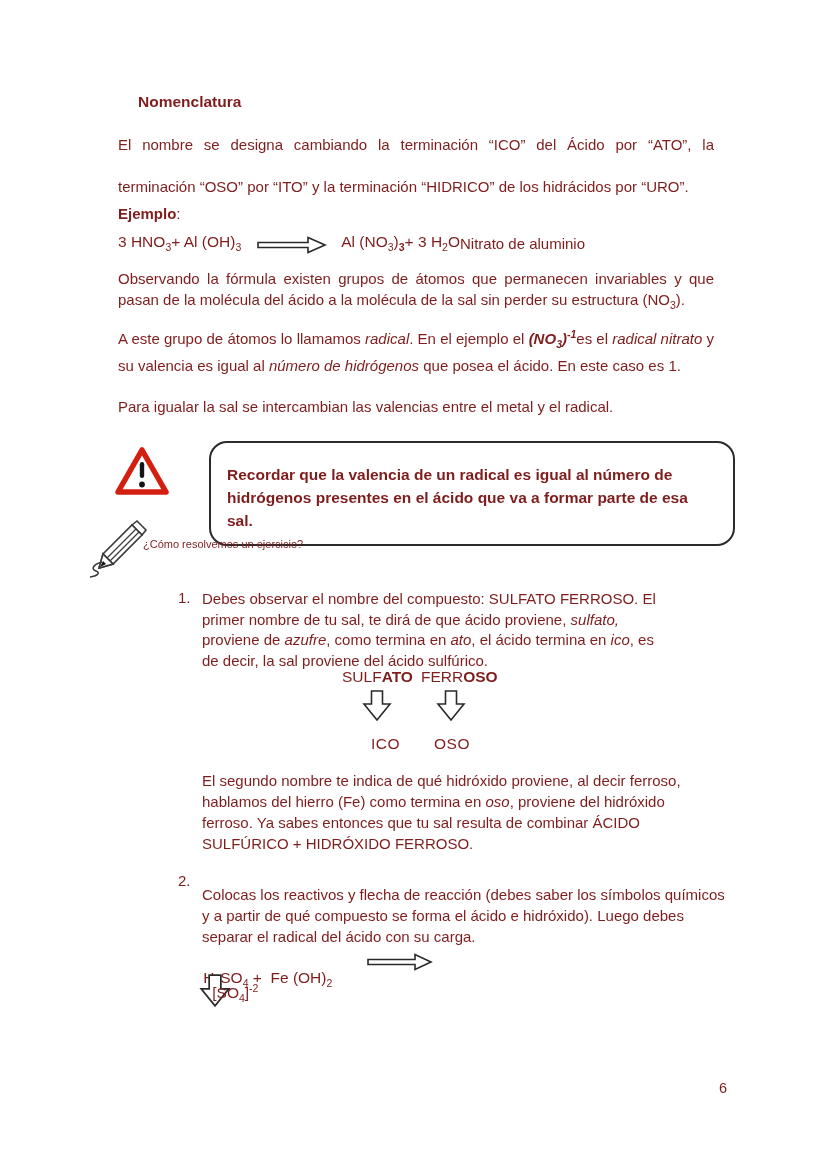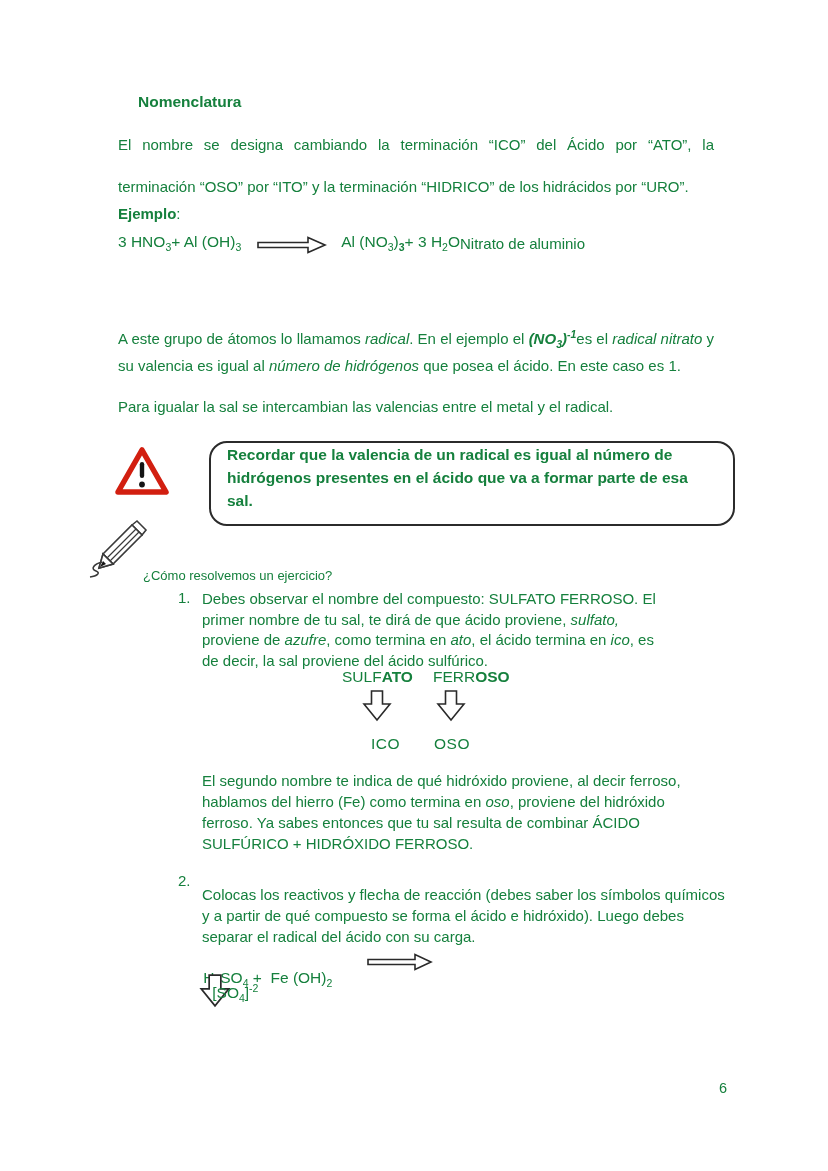--- a/index.html
+++ b/index.html
@@ -2,52 +2,52 @@
 <html lang="es"><head>
 <meta charset="utf-8">
 <style>
   html,body{margin:0;padding:0;}
   body{background:#ffffff;}
   .page{
     position:relative;
     width:828px;height:1171px;
     background:#ffffff;
     font-family:"Liberation Sans", sans-serif;
-    color:#15803d;
+    color:#7f1d1d;
     font-size:15px;
     overflow:hidden;
   }
   .abs{position:absolute;}
   .b{font-weight:bold;text-align:center;}
   .i{font-style:italic;}
   .bi{font-weight:bold;font-style:italic;}
   .sub{font-size:10.5px;vertical-align:-4px;}
   .sup{font-size:10.5px;vertical-align:6px;}
   .bsub{font-size:10.5px;vertical-align:-4px;font-weight:bold;}
   .bisub{font-size:10.5px;vertical-align:-4px;font-weight:bold;font-style:italic;}
   .bisup{font-size:10.5px;vertical-align:6px;font-weight:bold;font-style:italic;}
   .heading{font-weight:bold;font-size:15.5px;}
   .para{width:596px;text-align:justify;line-height:21px;}
   .para.double{line-height:42px;}
   .flow-row{display:flex;align-items:center;}
   .warnbox{
     width:490px;
     border:2px solid #2b2b2b;
     border-radius:18px;
-    padding:0 16px 12px 16px;
+    padding:20px 16px 12px 16px;
     font-weight:bold;
     font-size:15.5px;
     line-height:23px;
   }
   .list-num{font-size:15px;}
   .list-body{line-height:20.5px;text-align:left;}
   .formula{white-space:pre;font-size:15.5px;}
   .endlabel{font-size:15.5px;letter-spacing:.5px;}
   .pagenum{font-size:14.5px;}
-  .gap-word{margin-left:20px;}
+  .gap-word{margin-left:8px;}
   svg{display:block;}
 </style>
 </head>
 <body>
 
 <div class="page">
 
   <div class="abs heading" style="left:138px; top:93px;">Nomenclatura</div>
 
   <div class="abs para double" style="left:118px; top:124px;">El nombre se designa cambiando la terminación “ICO” del Ácido por “ATO”, la terminación “OSO” por “ITO” y la terminación “HIDRICO” de los hidrácidos por “URO”.</div>
@@ -58,20 +58,23 @@
 
   <div class="abs flow-row" style="left:118px; top:232px;justify-content:center;">
     <span class="formula"><span>3 HNO</span><span class="sub">3</span><span>+ Al (OH)</span><span class="sub">3</span></span>
     <svg width="70" height="18" viewBox="0 0 70 18" style="margin:4px 14px 0 16px;">
       <path d="M1 6.5 H51 V1.5 L68 9 L51 16.5 V11.5 H1 Z" fill="#ffffff" stroke="#2a2a2a" stroke-width="1.6"></path>
     </svg>
     <span class="formula"><span>Al (NO</span><span class="sub">3</span><span>)</span><span class="bsub">3</span><span>+ 3 H</span><span class="sub">2</span><span>O</span></span>
     <span>Nitrato de aluminio</span>
   </div>
 
+  <div class="abs para" style="left:118px; top:268px;">
+    <span>Observando la fórmula existen grupos de átomos que permanecen invariables y que pasan de la molécula del ácido a la molécula de la sal sin perder su estructura (NO</span><span class="sub">3</span><span>).</span>
+  </div>
 
   <div class="abs para" style="left:118px; top:324px;">
     <span>A este grupo de átomos lo llamamos </span><span class="i">radical</span><span>. En el ejemplo el </span><span class="bi">(NO</span><span class="bisub">3</span><span class="bi">)</span><span class="bisup">-1</span><span>es el </span><span class="i">radical nitrato</span><span> y su valencia es igual al </span><span class="i">número de hidrógenos</span><span> que posea el ácido. En este caso es 1.</span>
   </div>
 
   <div class="abs para" style="left:118px; top:386px;margin-top:10px;">Para igualar la sal se intercambian las valencias entre el metal y el radical.</div>
 
   <svg class="abs" style="left:114px; top:446px;" width="56" height="50" viewBox="0 0 56 50">
     <path d="M28 4 L52 46 H4 Z" fill="#ffffff" stroke="#d21f10" stroke-width="5.5" stroke-linejoin="round"></path>
     <rect x="25.8" y="16" width="4.4" height="16" rx="2.2" fill="#151515"></rect>
@@ -87,21 +90,21 @@
       <path d="M44 7 l5 -4 9 9 -4 5 z"></path>
       <path d="M44 7 l10 10 -29 29 -10 -10 z"></path>
       <path d="M15 36 l10 10 -14 4 z"></path>
       <path d="M15 36 l10 10 -14 4 z" fill="#ffffff"></path>
     </g>
     <path d="M48 11 l-29 29 M51 14 l-29 29" stroke="#3a3a3a" stroke-width="1.2" fill="none"></path>
     <path d="M12 49 l3 -6 3 3 z" fill="#151515"></path>
     <path d="M14 44 c-8 2 -12 7 -6 9 c5 2 1 5 -6 6" stroke="#3a3a3a" stroke-width="1.6" fill="none"></path>
   </svg>
 
-  <div class="abs" style="left:143px; top:568px; font-size:13px;">¿Cómo resolvemos un ejercicio?</div>
+  <div class="abs" style="left:143px; top:538px; font-size:11px;">¿Cómo resolvemos un ejercicio?</div>
 
   <div class="abs list-num" style="left:178px; top:589px;">1.</div>
   <div class="abs list-body" style="left:202px; top:589px; width:466px;">
     <span>Debes observar el nombre del compuesto: SULFATO FERROSO. El primer nombre de tu sal, te dirá de que ácido proviene, </span><span class="i">sulfato,</span><span> proviene de </span><span class="i">azufre</span><span>, como termina en </span><span class="i">ato</span><span>, el ácido termina en </span><span class="i">ico</span><span>, es de decir, la sal proviene del ácido sulfúrico.</span>
   </div>
 
   <div class="abs" style="left:342px; top:668px; font-size:15.5px;">
     <span>SULF</span><span class="b">ATO</span><span class="gap-word">FERR</span><span class="b">OSO</span>
   </div>
 

